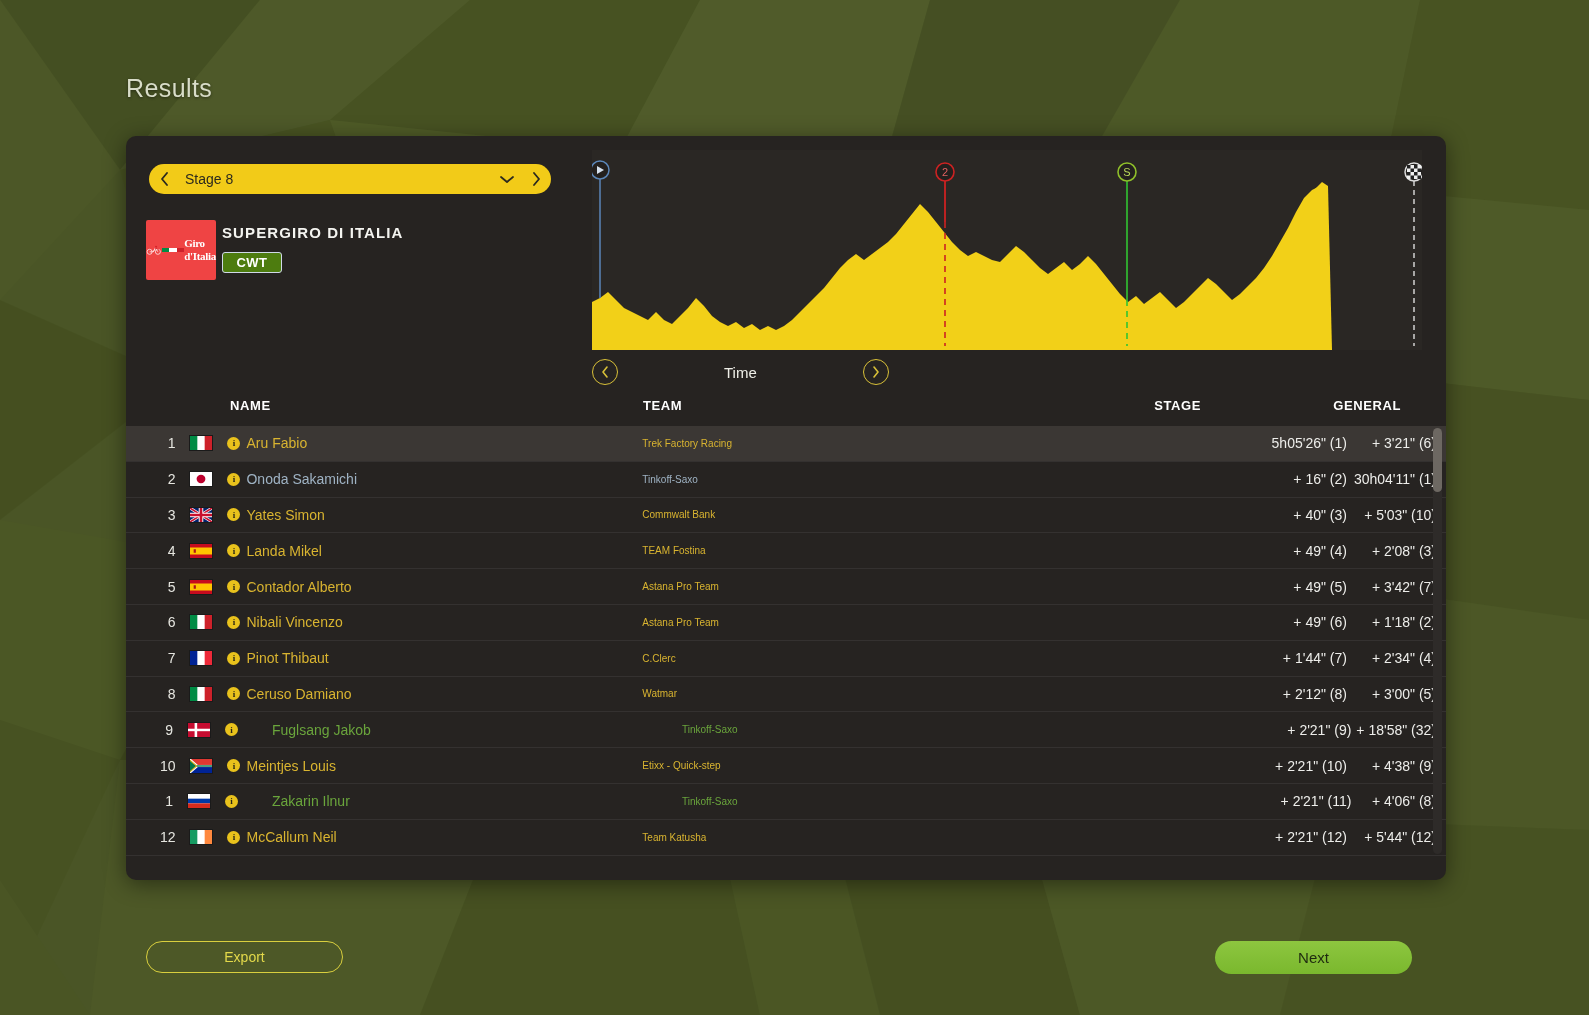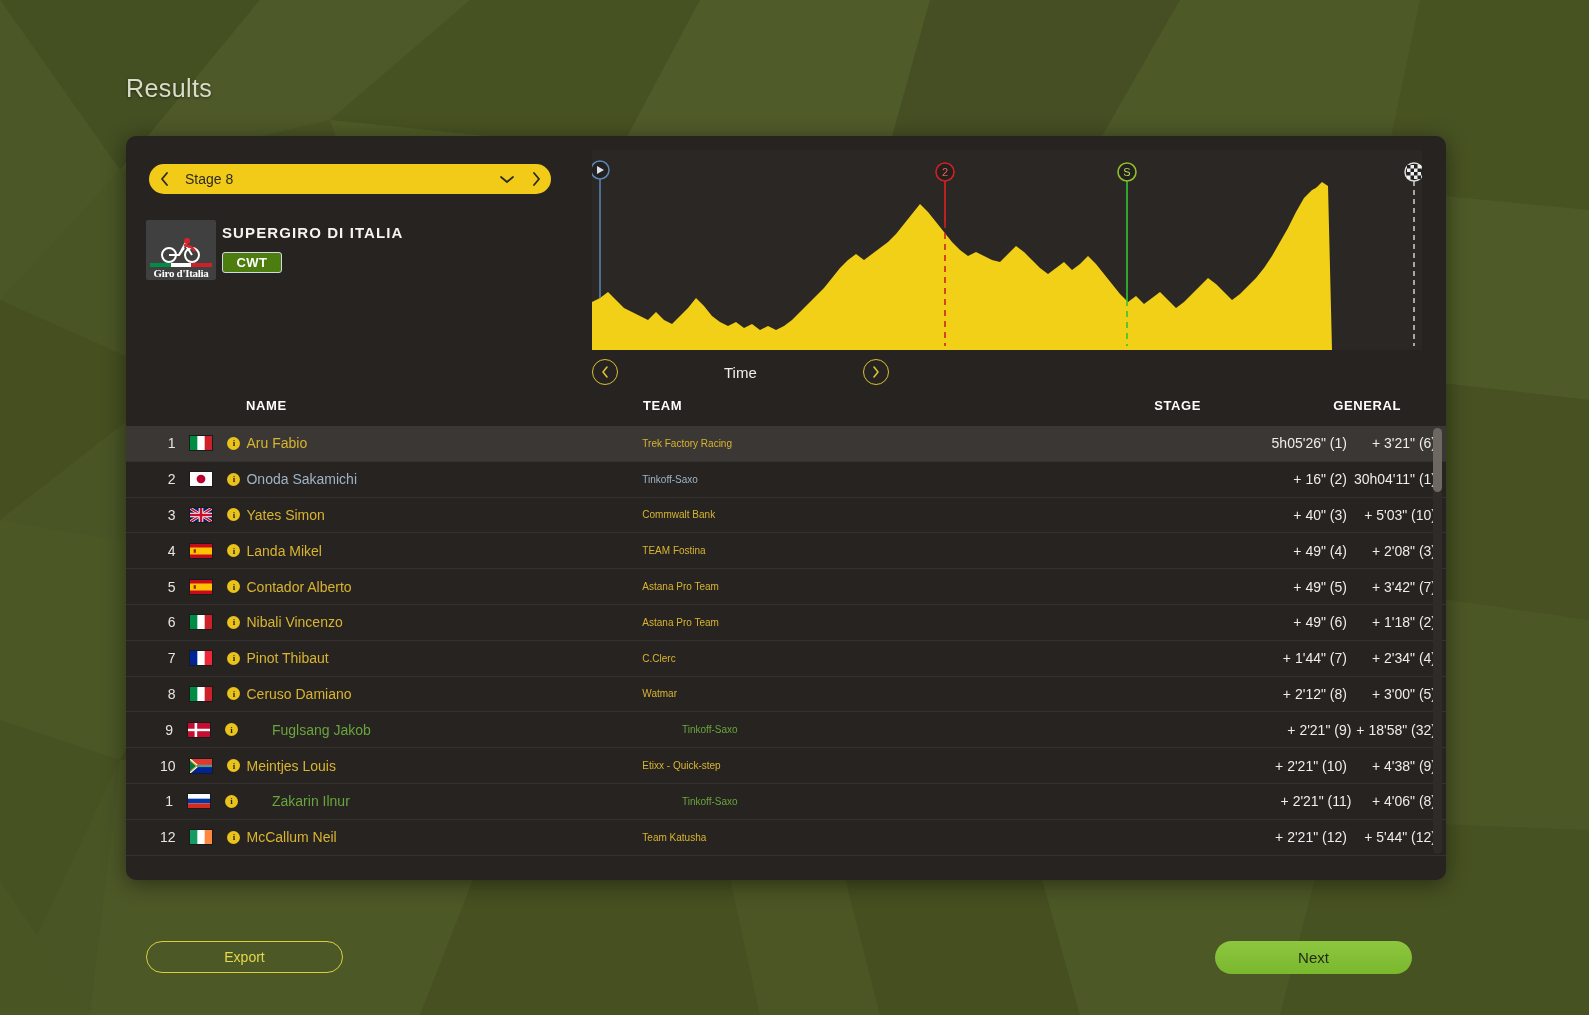--- a/index.html
+++ b/index.html
@@ -35,21 +35,21 @@
   }
   .stage-select .chev { color:#2b2a20; display:flex; align-items:center; justify-content:center; }
   .ss-prev { width:30px; height:30px; }
   .ss-label { font-size:14px; color:#2c2a1e; margin-left:6px; flex:1; font-weight:500; }
   .ss-down  { width:28px; height:30px; }
   .ss-next  { width:30px; height:30px; }
 
   
   .race-logo {
     position:absolute; left:20px; top:84px; width:70px; height:60px;
-    background:#404040; display:flex; flex-direction:column;
+    background:#ef4444; display:flex; flex-direction:row;
     align-items:center; justify-content:flex-end; border-radius:2px;
   }
   .logo-bike { width:44px; height:26px; }
   .logo-flag { width:62px; height:4px; display:flex; }
   .logo-flag i { flex:1; display:block; }
   .logo-text { font-size:11px; font-weight:bold; color:#fff; letter-spacing:-.3px; line-height:13px;
                font-family:"Liberation Serif", serif; }
 
   .race-name {
     position:absolute; left:96px; top:88px;
@@ -82,21 +82,21 @@
     display:flex; align-items:center; justify-content:center; cursor:pointer;
     color:#d8c038;
   }
   .time-label { font-size:15px; color:#efefe8; }
 
   
   .thead {
     position:absolute; left:0; top:256px; width:100%; height:32px;
     color:#fff; font-size:13px; font-weight:bold; letter-spacing:.6px;
   }
-  .thead .h-name { position:absolute; left:120px; top:6px; }
+  .thead .h-name { position:absolute; left:104px; top:6px; }
   .thead .h-team { position:absolute; left:517px; top:6px; }
   .thead .h-stage{ position:absolute; left:1000px; width:75px; top:6px; text-align:right; }
   .thead .h-gen  { position:absolute; left:1175px; width:100px; top:6px; text-align:right; }
 
   .tbody { position:absolute; left:0; top:290px; width:100%; height:430px; overflow:hidden; }
   .row {
     position:relative; height:35.8px; display:flex; align-items:center;
     border-bottom:1px solid #343130; cursor:pointer;
   }
   .row.highlight { background:#3b3734; }

